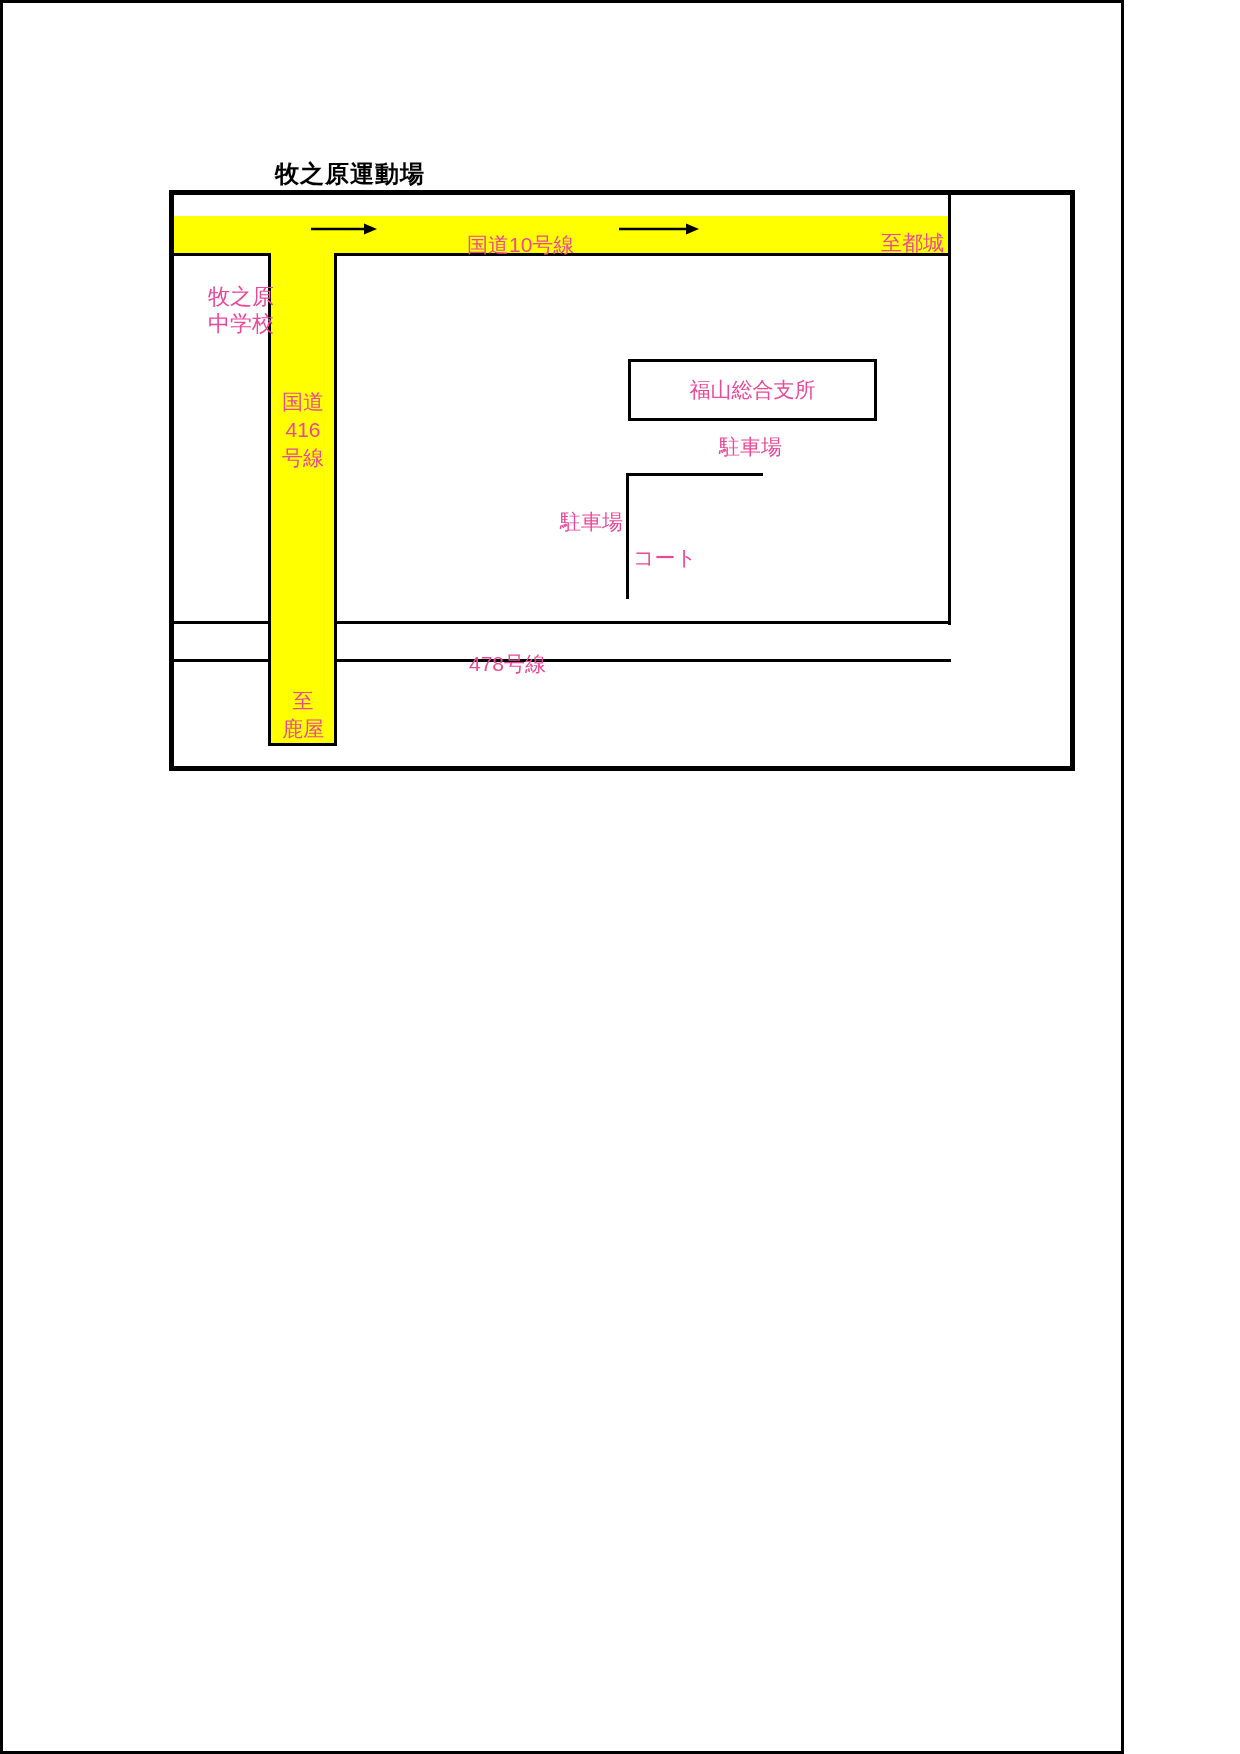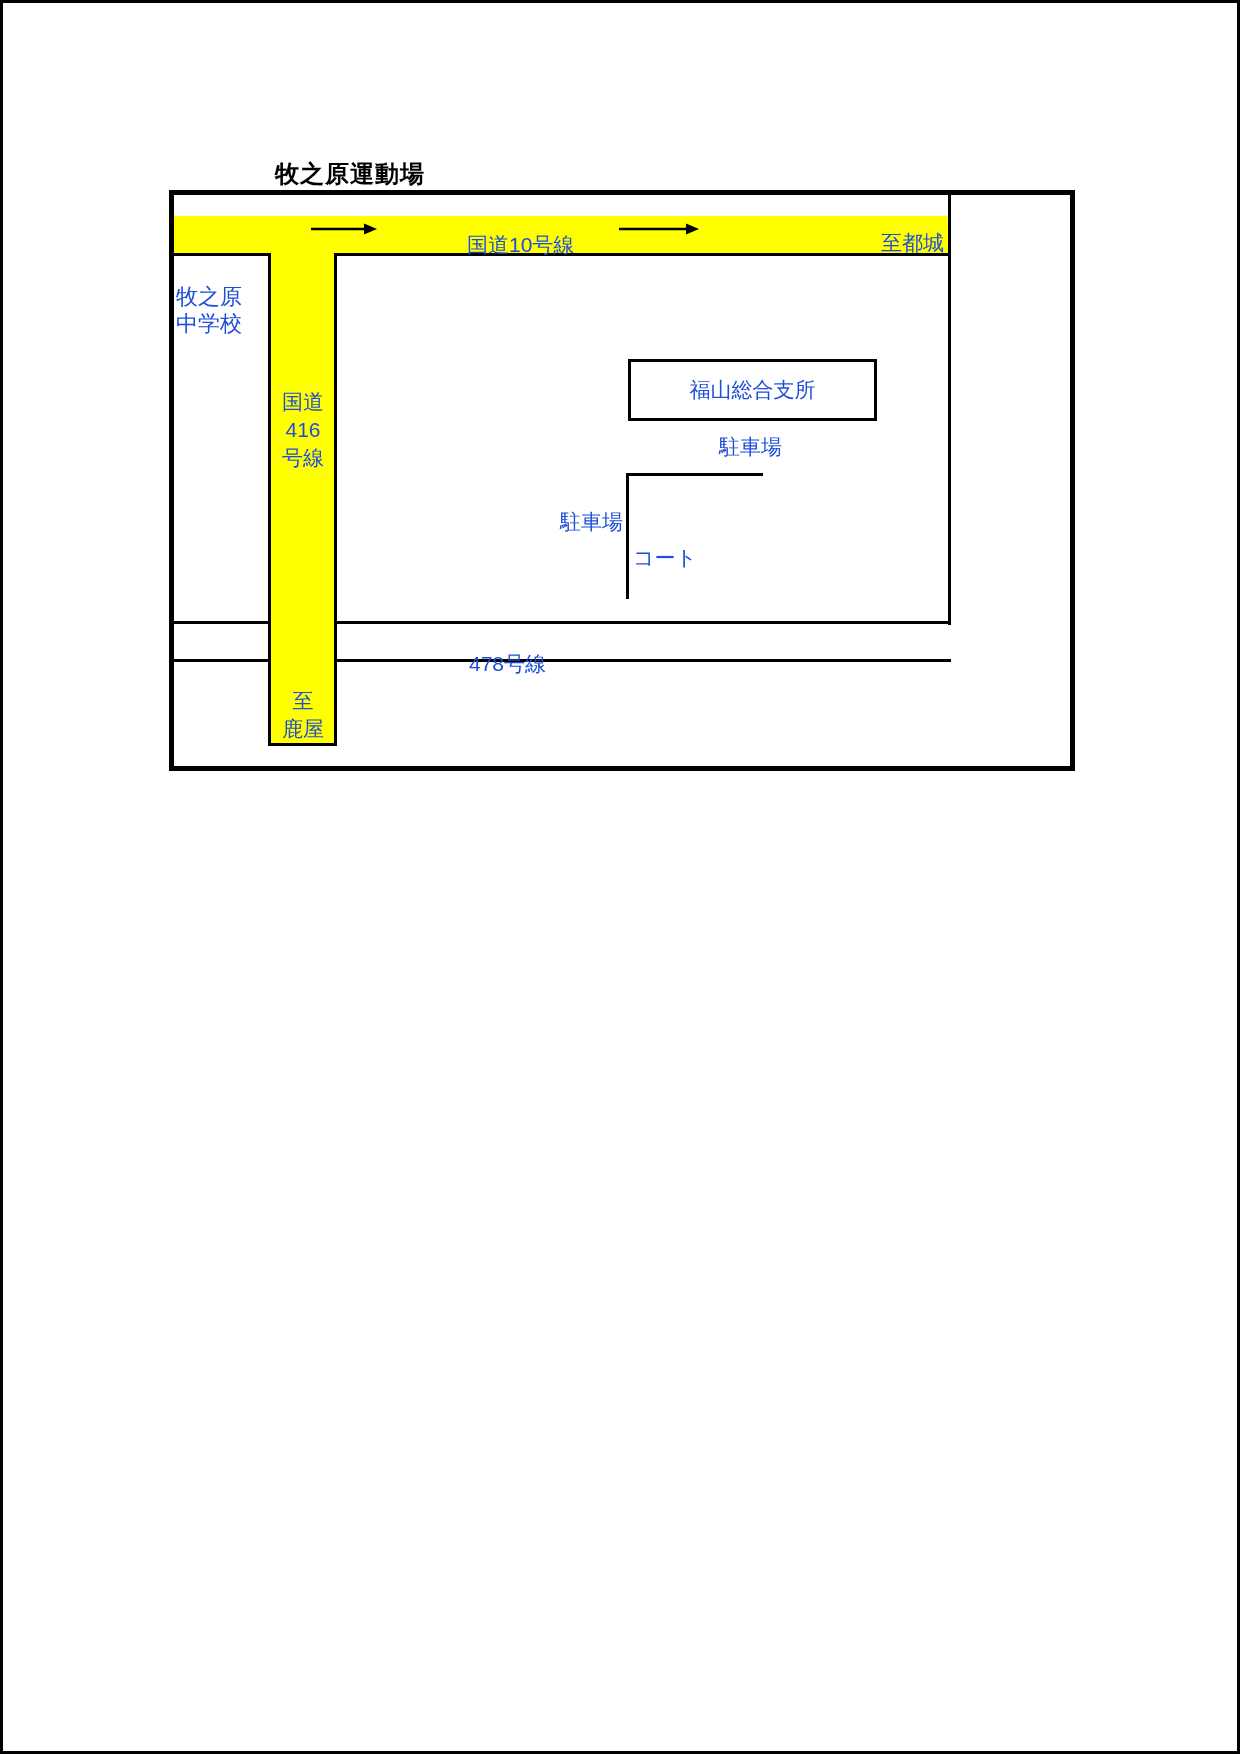--- a/index.html
+++ b/index.html
@@ -1,20 +1,20 @@
 <!DOCTYPE html>
 <html><head>
 <meta charset="utf-8">
 <style>
   * { margin: 0; padding: 0; box-sizing: border-box; }
   html, body { background: #ffffff; }
   body { font-family: "Liberation Sans", "DejaVu Sans", sans-serif; }
   .page {
     position: relative;
-    width: 1240px;
+    width: 1124px;
     height: 1754px;
     background: #ffffff;
     border: 3px solid #000000;
     overflow: hidden;
   }
   .map-title {
     position: absolute;
     left: 272px; top: 155px;
     font-size: 24px;
     font-weight: bold;
@@ -49,26 +49,26 @@
     border: 3px solid #000000;
     background: #ffffff;
     display: flex;
     align-items: center;
     justify-content: center;
     text-align: right;
   }
   .lbl {
     position: absolute;
     font-size: 21px;
-    color: #1d4ed8;
+    color: #ec4899;
     white-space: nowrap;
     line-height: 1.25;
   }
   .lbl-center { text-align: center; }
-  .school-lbl { font-size: 22px; line-height: 27px; }
+  .school-lbl { font-size: 22px; line-height: 27px; margin-left: 32px; }
   .stack { line-height: 28px; }
   .arrow-svg { position: absolute; }
 </style>
 </head>
 <body>
 
 <div class="page">
 
   <div class="map-title">牧之原運動場</div>
 

